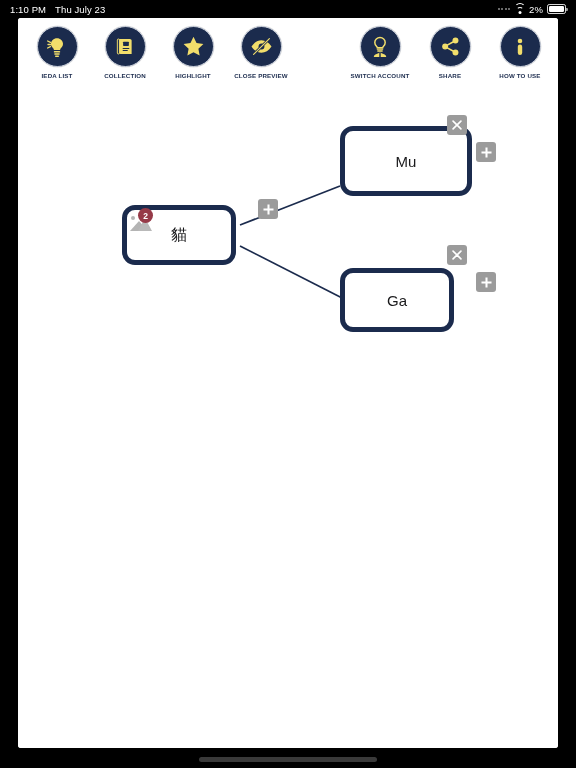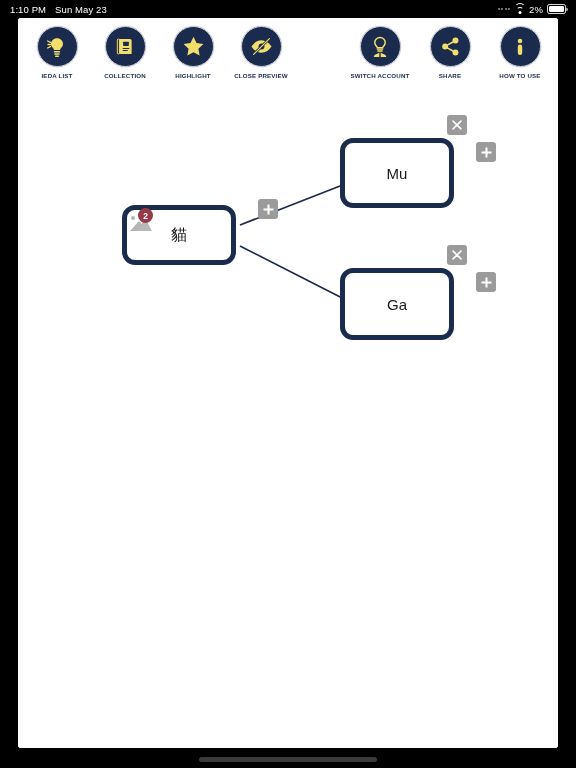--- a/index.html
+++ b/index.html
@@ -115,22 +115,22 @@
     cursor: pointer;
   }
   .node-label {
     font-size: 15px;
     color: #19191b;
     font-family: "Liberation Sans", sans-serif;
   }
   .node-label.cjk { font-size: 16px; }
 
   .node-root { left: 104px; top: 119px; width: 114px; height: 60px; }
-  .node-mu   { left: 322px; top: 52px;  width: 114px; height: 70px; }
-  .node-ga   { left: 322px; top: 182px; width: 114px; height: 72px; }
+  .node-mu   { left: 322px; top: 40px;  width: 132px; height: 70px; }
+  .node-ga   { left: 322px; top: 182px; width: 114px; height: 64px; }
 
   
   .node-thumb {
     position: absolute; left: 2px; top: 2px;
     width: 24px; height: 20px;
     display: flex; align-items: flex-end; justify-content: center;
   }
   .thumb-glyph { position: relative; width: 22px; height: 18px; }
   .thumb-glyph .dot {
     position:absolute; left:1px; top:2px;
@@ -186,21 +186,21 @@
   }
 </style>
 </head>
 <body>
 
 <div id="device">
 
   <div id="statusbar">
     <div id="status-left">
       <span class="sb-text">1:10 PM</span>
-      <span class="sb-text">Sun May 23</span>
+      <span class="sb-text">Thu July 23</span>
     </div>
     <div id="status-right">
       <span class="sig-dots">
           <i></i>
           <i></i>
           <i></i>
           <i></i>
         </span>
       <span class="wifi-ic">
           <b></b>

